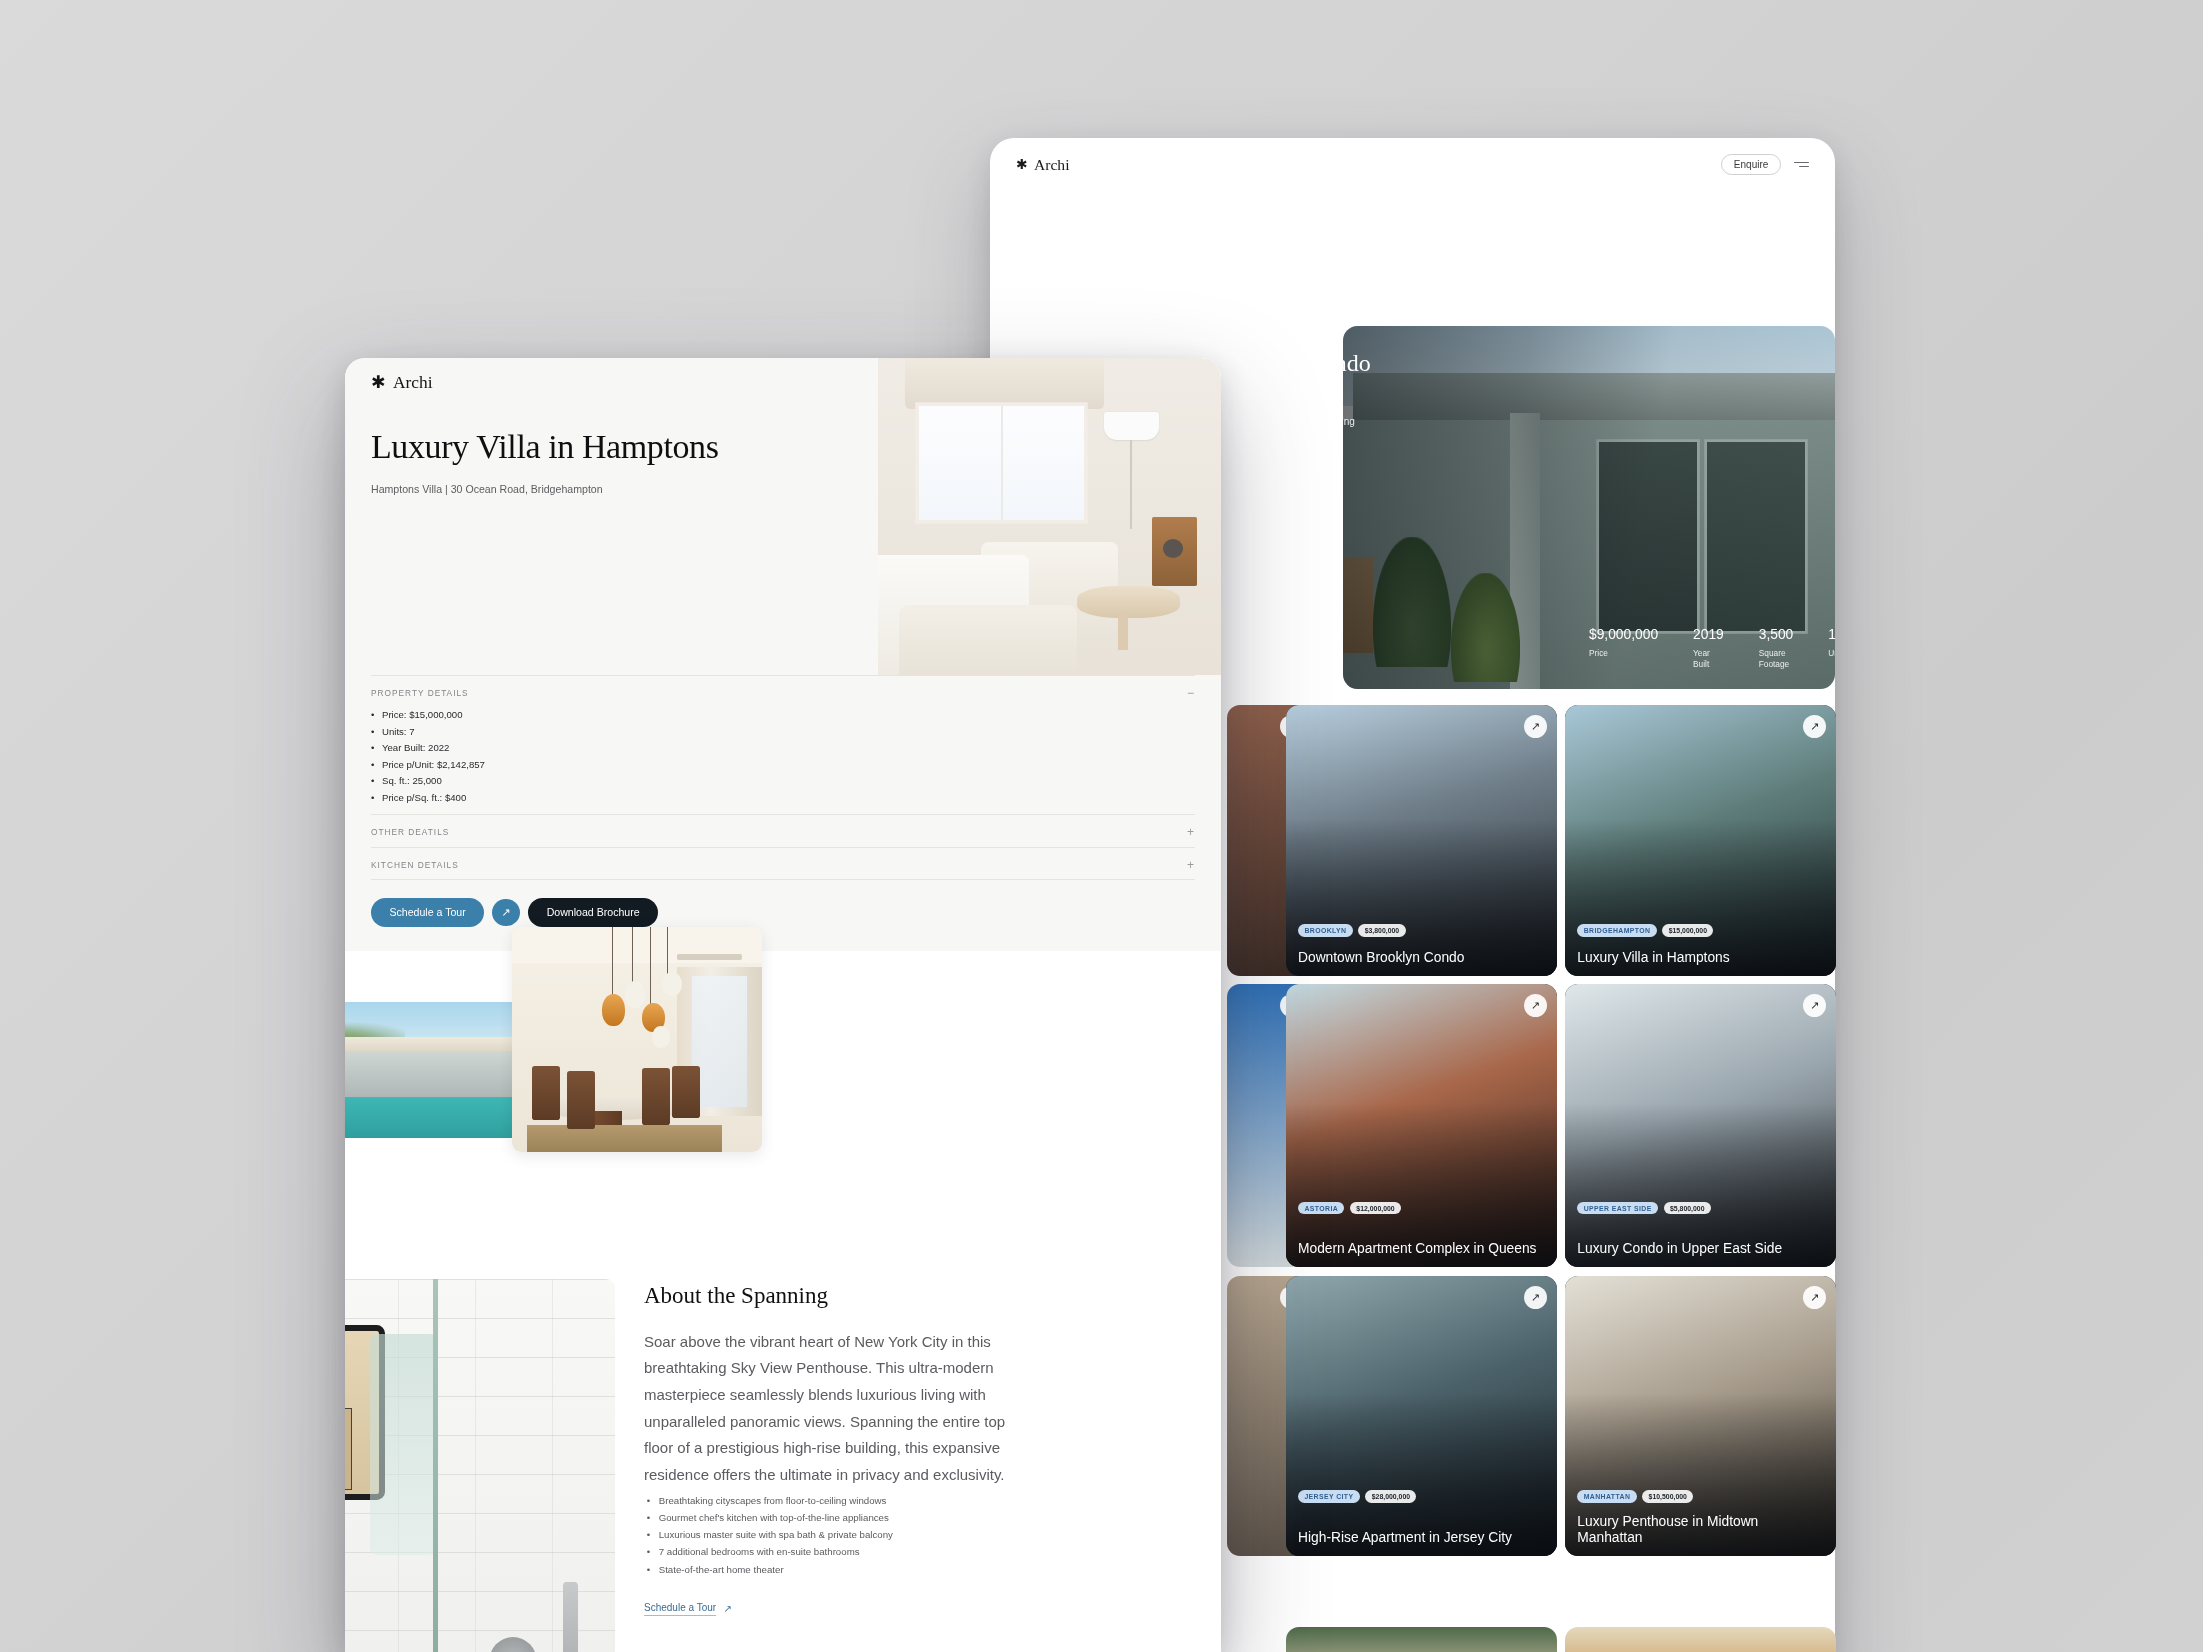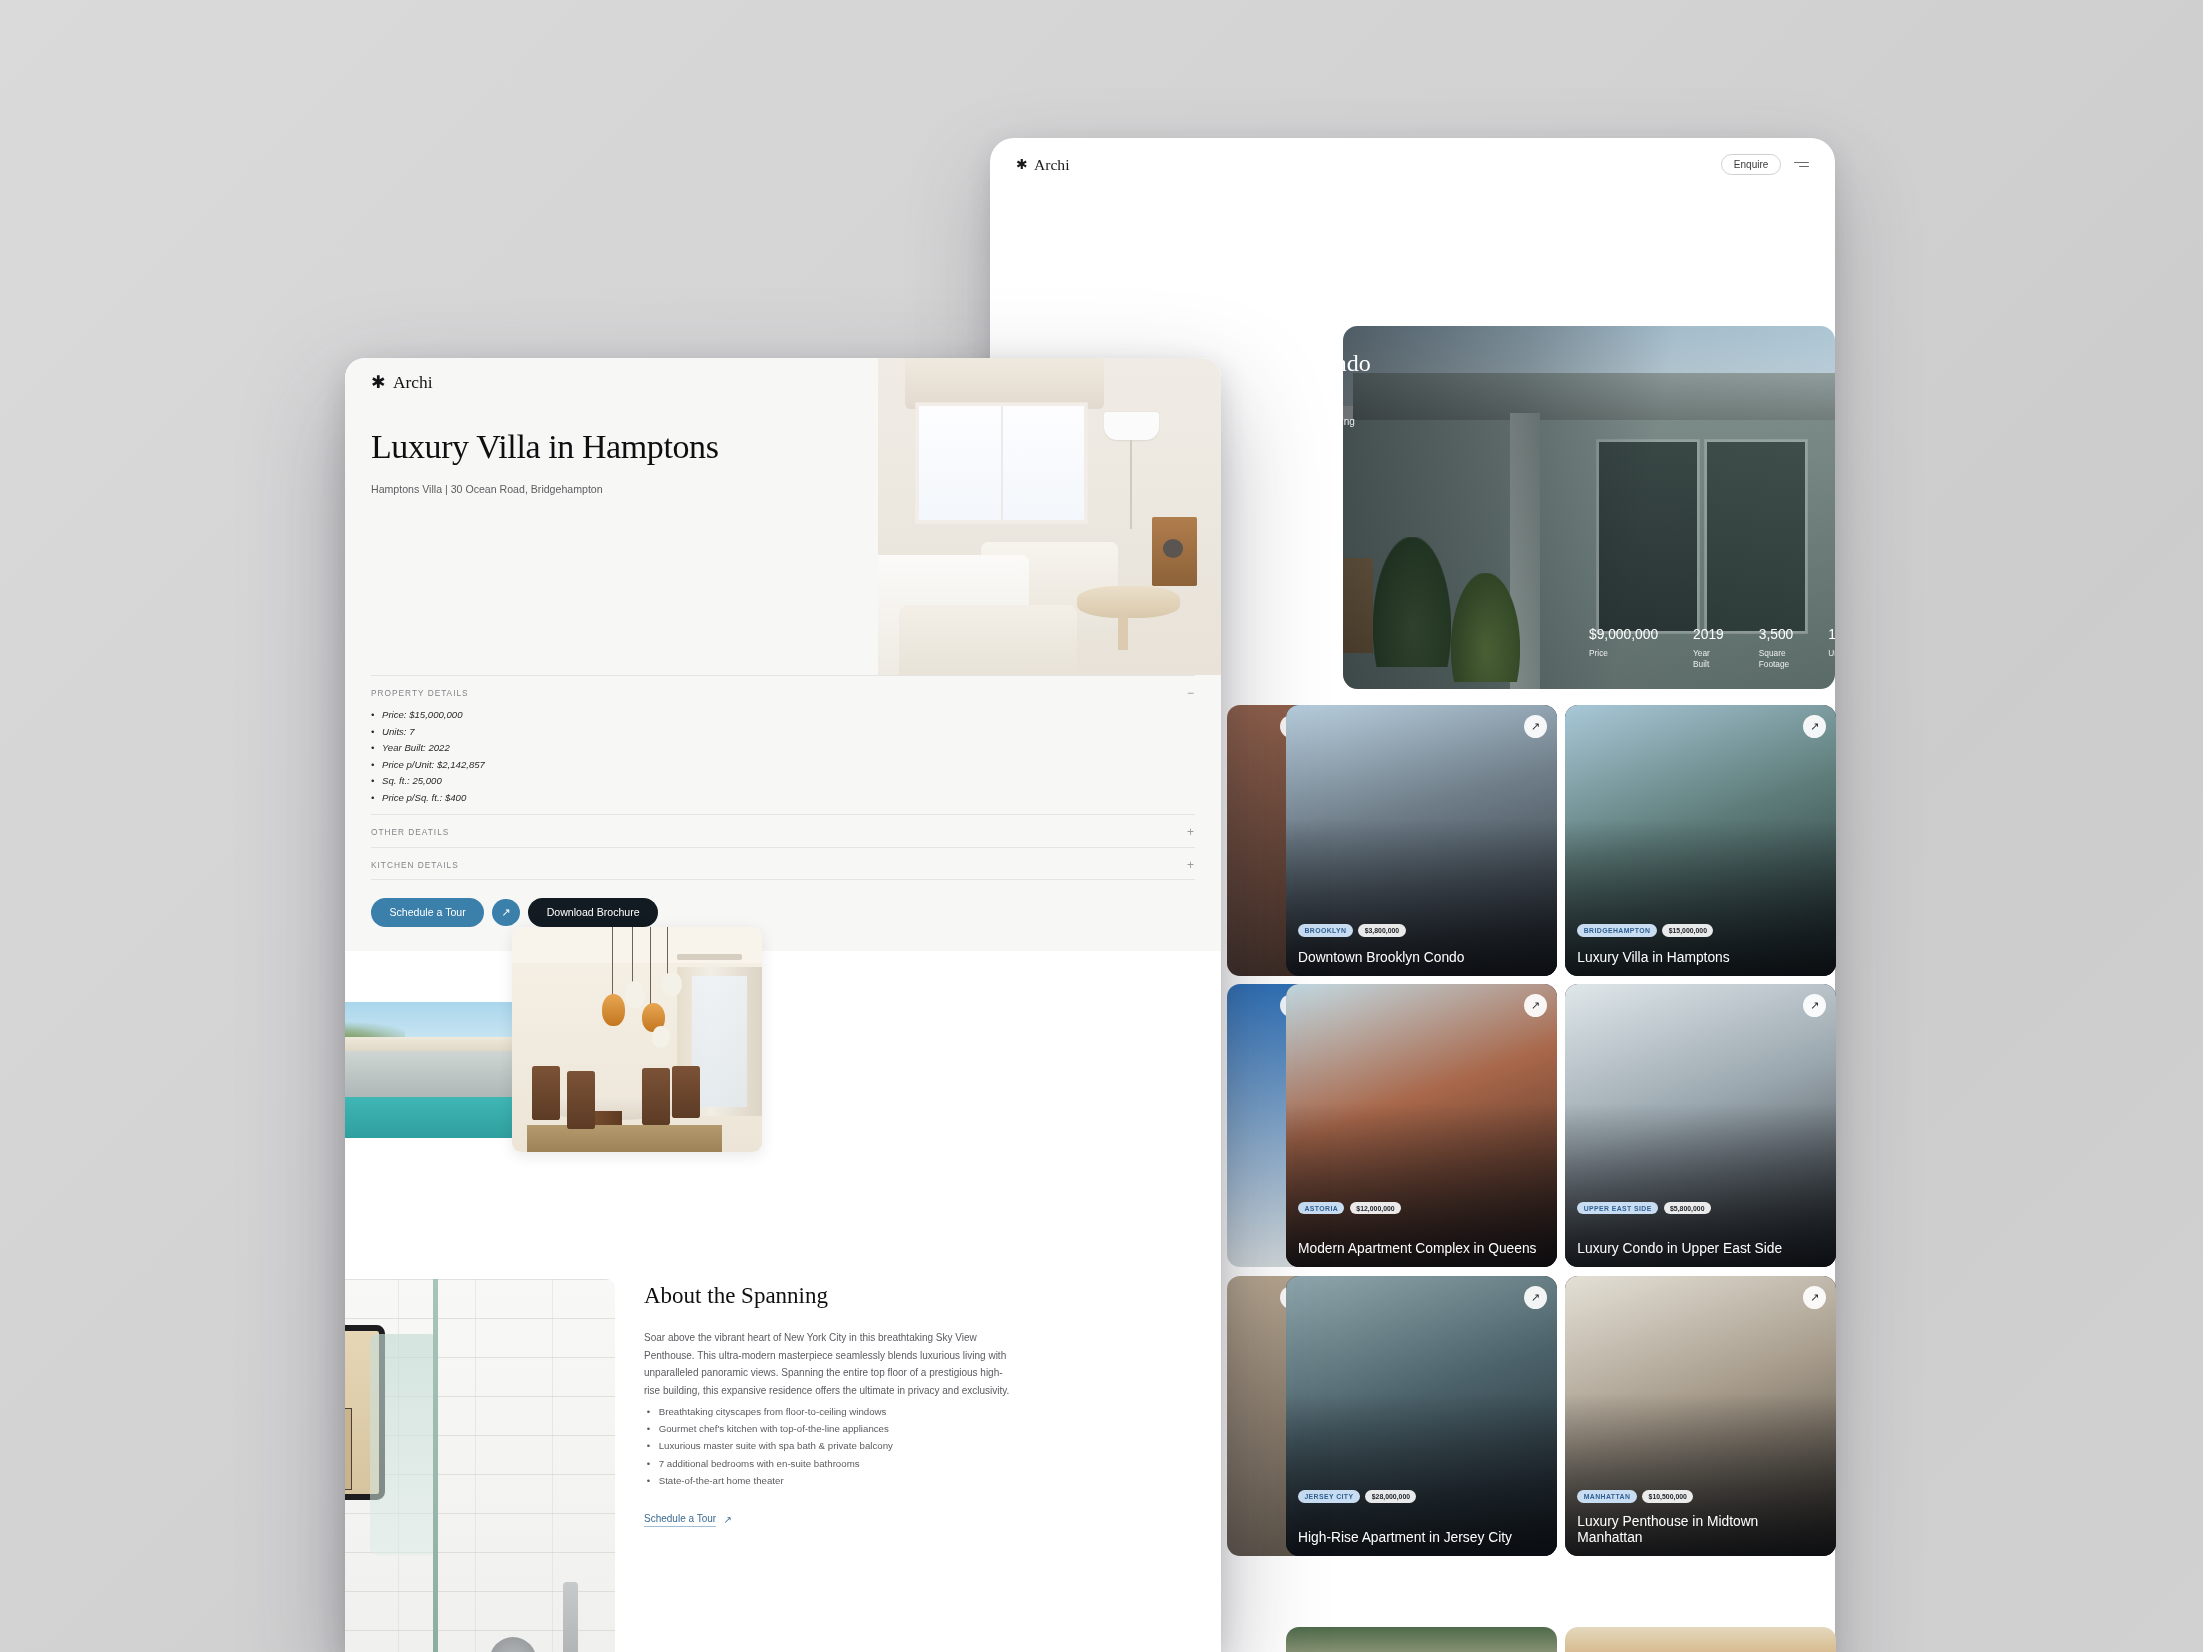--- a/index.html
+++ b/index.html
@@ -133,21 +133,21 @@
     background:linear-gradient(#f3efe7,#e5dfd3); border-radius:9.2px; }
   .bed-img .table{ position:absolute; left:58%; top:72%; width:30%; height:10%;
     background:linear-gradient(#ebdfca,#d9c8ab); border-radius:40%; }
   .bed-img .tleg{ position:absolute; left:70%; top:80%; width:3%; height:12%; background:#dccbb0; }
 
   .wf-details{ padding:0 26px; background:#f7f7f5; }
   .detail-hr{ height:0.9px; background:#e4e4e1; }
   .sec-head{ display:flex; align-items:center; justify-content:space-between;
     padding:10px 0 7.3px; font-size:8.3px; letter-spacing:1px; color:#84848a; }
   .sec-sign{ font-size:12px; color:#9a9aa0; }
-  .det-list{ list-style:none; padding-bottom:8.3px;font-style:italic; }
+  .det-list{ list-style:none; padding-bottom:8.3px; }
   .det-list li{ font-size:9.6px; color:#2a2a2e; line-height:1.72; padding-left:11px; position:relative; }
   .det-list li:before{ content:"•"; position:absolute; left:0; color:#2a2a2e; }
   .cta-row{ display:flex; align-items:center; gap:8.3px; padding:18.4px 0 24px; }
   .btn-tour{ background:#3b7fab; color:#fff; font-size:10.6px; border-radius:18.4px; padding:8.3px 18.4px; border:none; }
   .btn-arrow{ background:#3b7fab; color:#fff; width:27.5px; height:27.5px; border-radius:50%;
     display:flex; align-items:center; justify-content:center; font-size:11px; border:none; }
   .btn-dl{ background:#121a22; color:#fff; font-size:10.6px; border-radius:18.4px; padding:8.3px 18.4px; border:none; }
 
   
   .wf-gallery{ position:relative; height:312px; background:#fff; }
@@ -202,21 +202,21 @@
     background:linear-gradient(#a9c4bb,#86a89c); }
   .bath-img .glasspanel{ position:absolute; left:34%; top:12%; width:18%; height:48%;
     background:linear-gradient(rgba(196,219,212,.66),rgba(220,236,231,.5)); border-radius:7.3px; }
   .bath-img .faucet{ position:absolute; left:66%; top:78%; width:13%; height:11%;
     background:radial-gradient(circle,#b9bcbd,#8e9294); border-radius:50%; }
   .bath-img .hose{ position:absolute; left:86%; top:66%; width:4%; height:26%;
     background:linear-gradient(#c7cacb,#a3a7a9); border-radius:3.7px; }
 
   .ab-text{ position:absolute; left:299px; top:20px; width:367px; }
   .ab-title{ font-size:23px; color:#0f0f11; font-weight:400; }
-  .ab-body{ margin-top:20px; font-size:10px; line-height:1.78; color:#5b5b60; }
+  .ab-body{ margin-top:20px; font-size:15px; line-height:1.78; color:#5b5b60; }
   .ab-list{ list-style:none; margin-top:2.8px; }
   .ab-list li{ font-size:9.7px; color:#5b5b60; line-height:1.78; padding-left:14.7px; position:relative; }
   .ab-list li:before{ content:"•"; position:absolute; left:2.8px; }
   .ab-link{ margin-top:24px; display:flex; align-items:center; gap:7.3px;
     font-size:10px; color:#3b6b91; }
   .ab-link u{ text-decoration:none; border-bottom:0.9px solid #9fbdd4; padding-bottom:1.8px; }
 </style>
 </head>
 <body>
 

